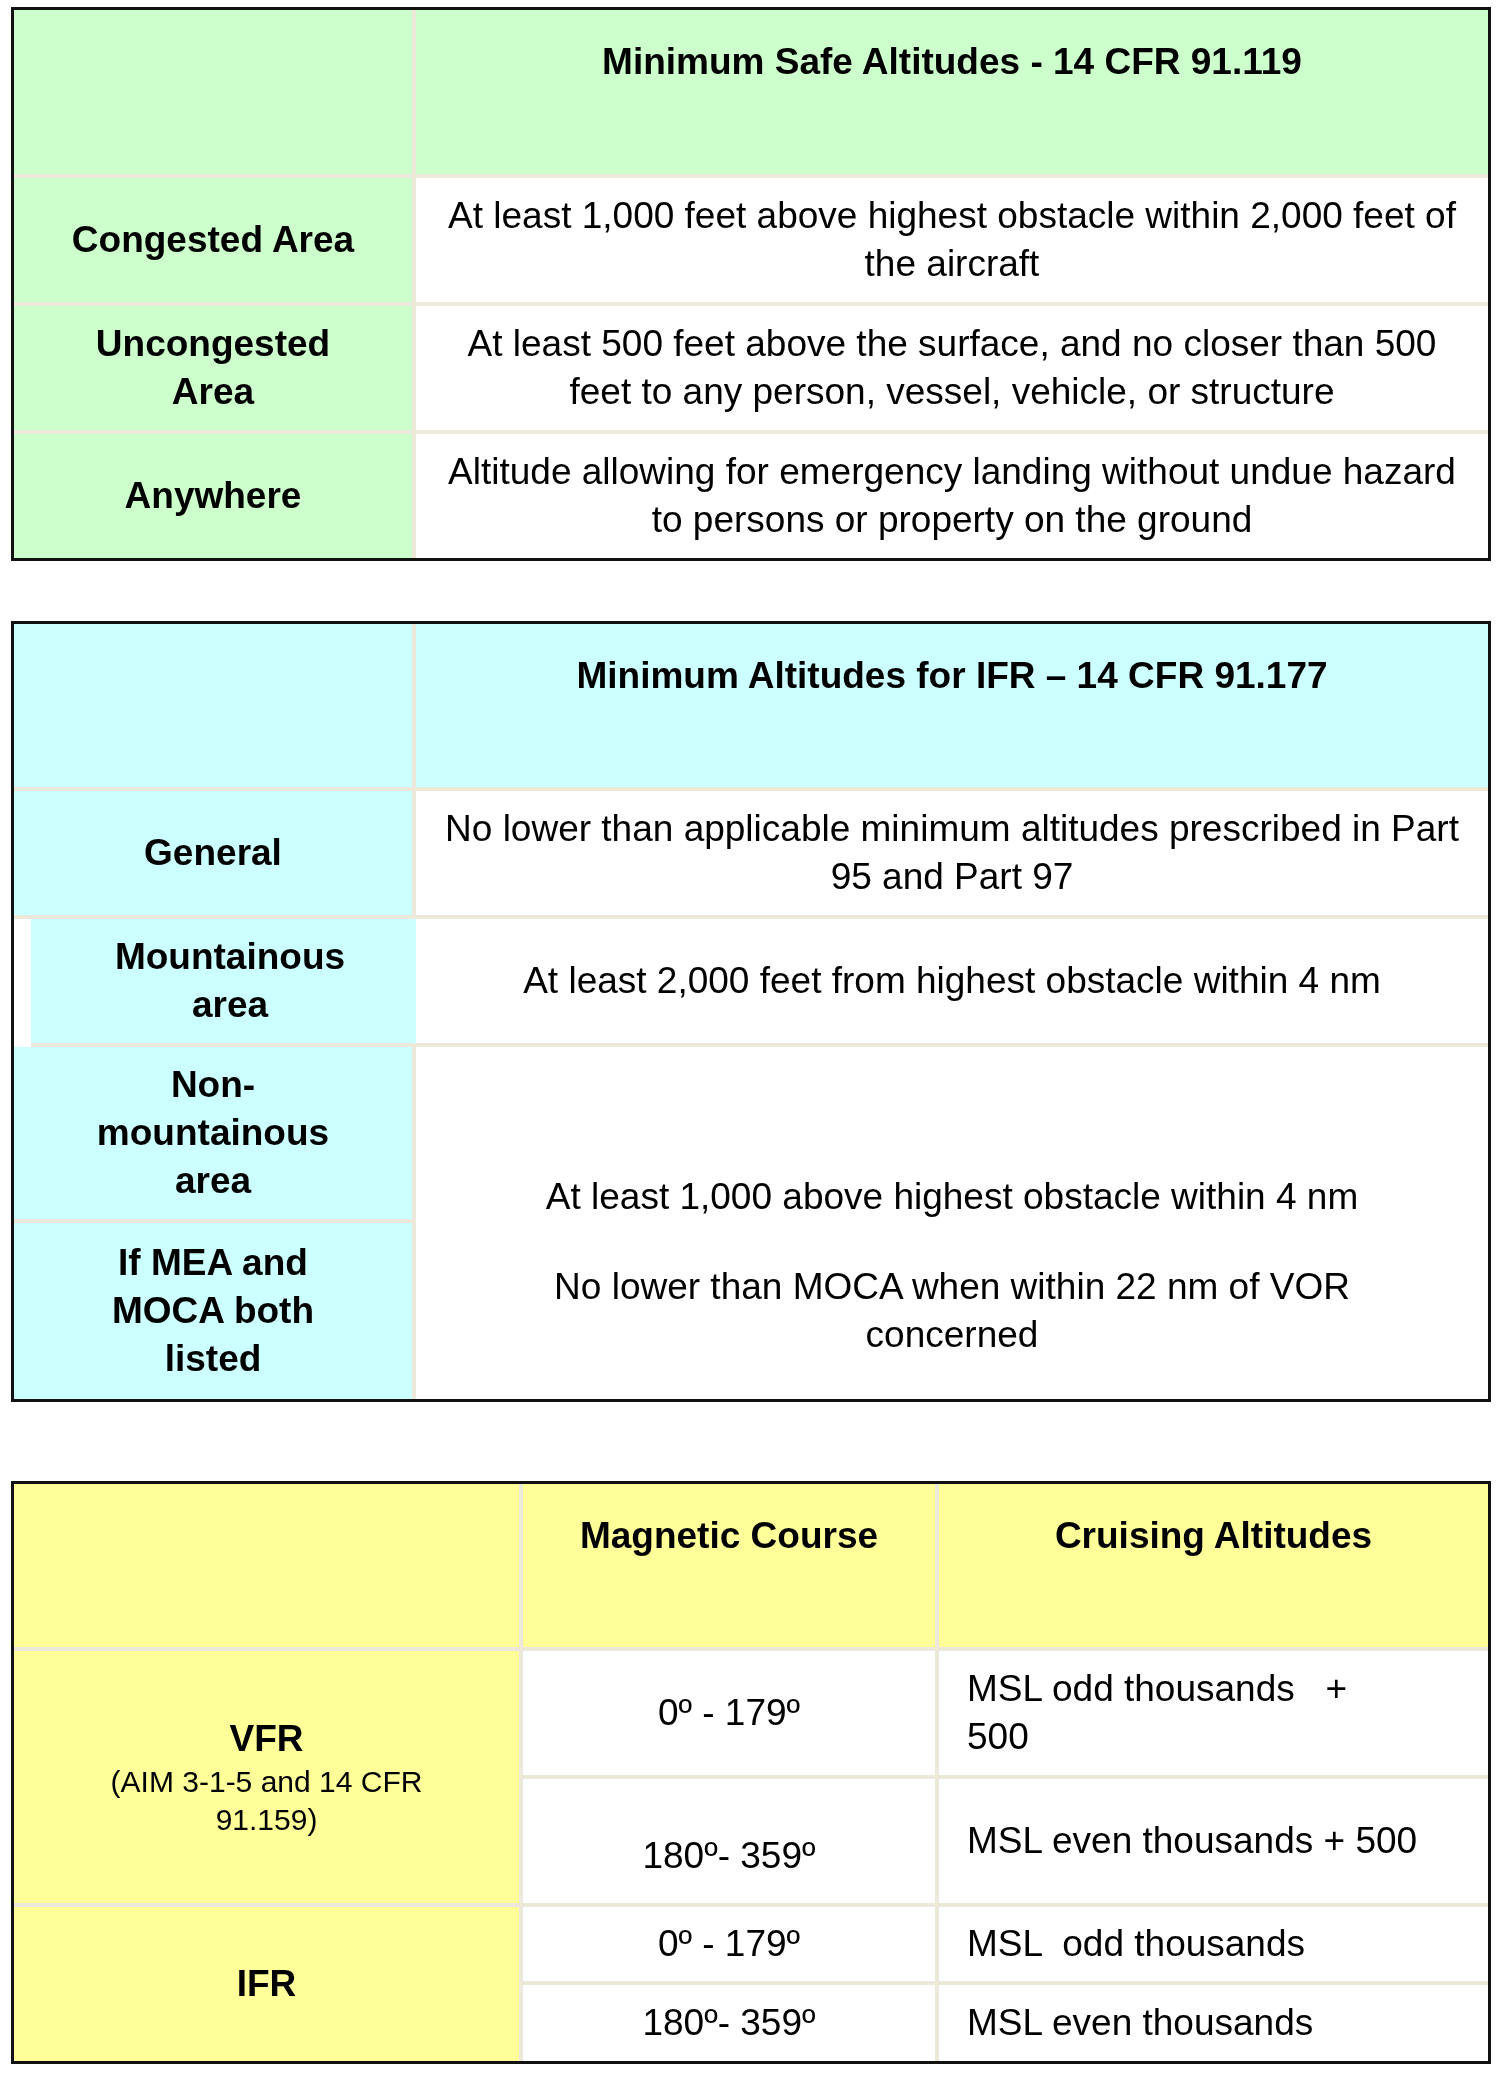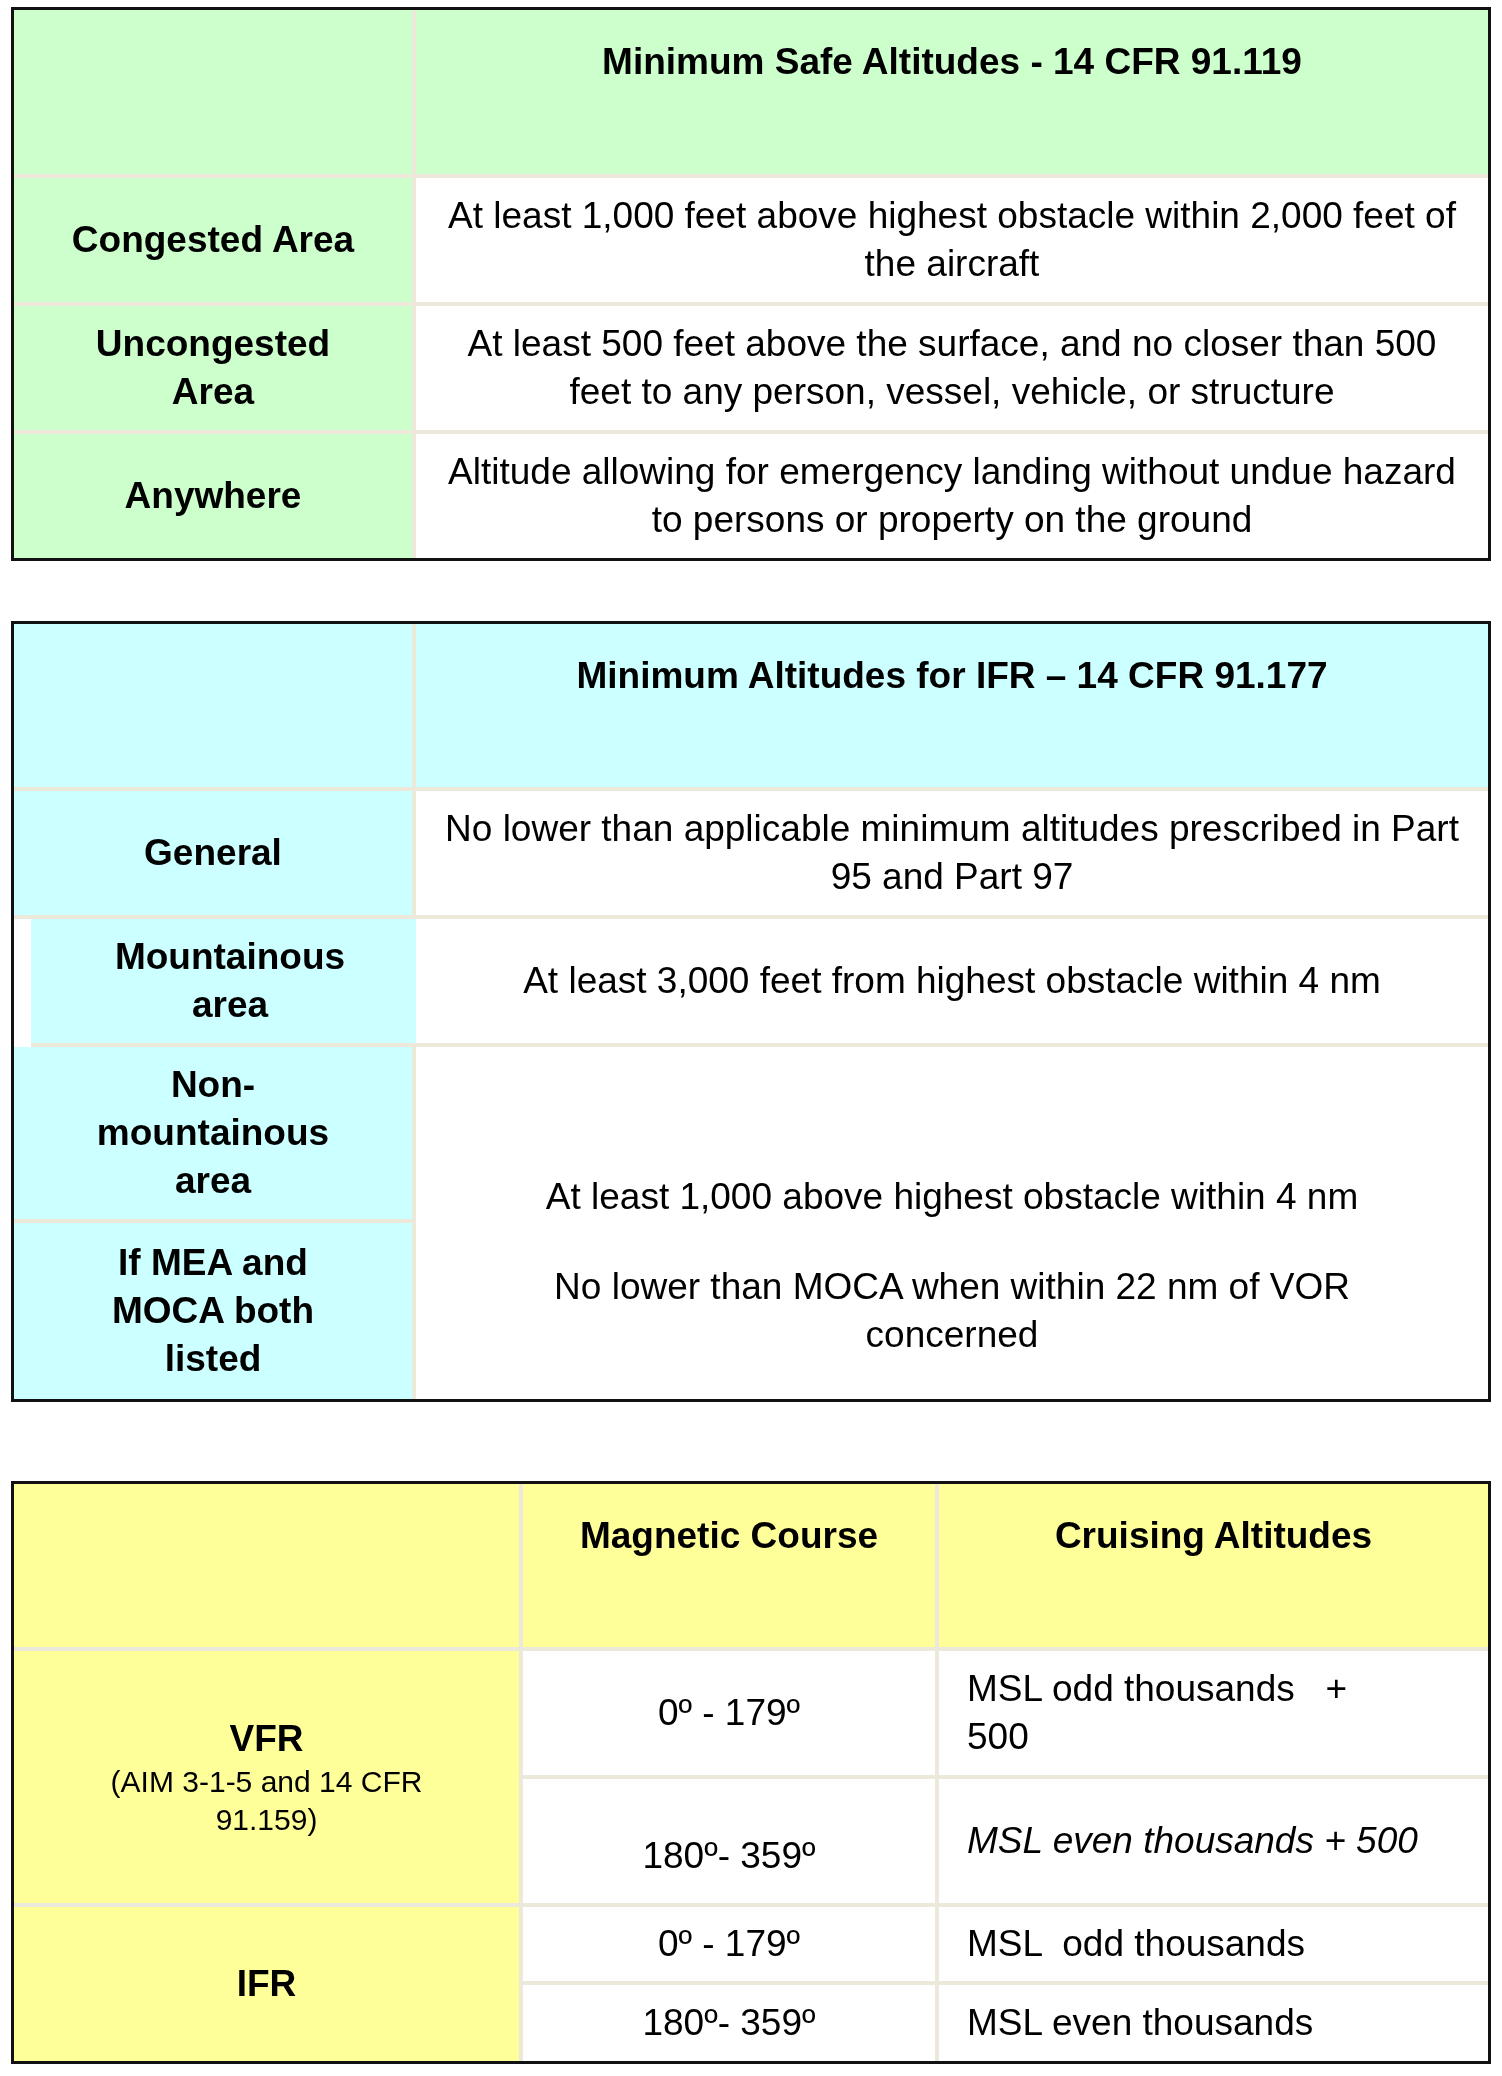--- a/index.html
+++ b/index.html
@@ -62,21 +62,21 @@
     <span>General</span>
   </div>
   <div class="cell white last-col" style="left:402px; top:167px; width:1072px; height:128px; padding:0 16px;">
     <span>No lower than applicable minimum altitudes prescribed in Part 95 and Part 97</span>
   </div>
 
   <div class="cell cyan lbl" style="left:17px; top:295px; width:402px; height:128px; padding:4px 80px;">
     <span>Mountainous area</span>
   </div>
   <div class="cell white last-col" style="left:402px; top:295px; width:1072px; height:128px; padding:0 28px;">
-    <span>At least 3,000 feet from highest obstacle within 4 nm</span>
+    <span>At least 2,000 feet from highest obstacle within 4 nm</span>
   </div>
 
   <div class="cell cyan lbl" style="left:0; top:423px; width:402px; height:176px; padding:0 80px;align-items:center;">
     <span>Non-mountainous area</span>
   </div>
   <div class="cell white last-col" style="left:402px; top:423px; width:1072px; height:212px; padding:18px 28px;margin-top:46px;">
     <span>At least 1,000 above highest obstacle within 4 nm</span>
   </div>
 
   <div class="cell cyan lbl last-row" style="left:0; top:599px; width:402px; height:176px; padding:0 80px;">
@@ -104,21 +104,21 @@
   </div>
   <div class="cell white" style="left:509px; top:167px; width:416px; height:128px;">
     <span>0º - 179º</span>
   </div>
   <div class="cell white left last-col" style="left:925px; top:167px; width:549px; height:128px; padding-right:110px;">
     <span class="pre">MSL odd thousands   + 500</span>
   </div>
   <div class="cell white" style="left:509px; top:295px; width:416px; height:128px; padding-top:30px;">
     <span>180º- 359º</span>
   </div>
-  <div class="cell white left last-col" style="left:925px; top:295px; width:549px; height:128px; font-style:italic;">
+  <div class="cell white left last-col" style="left:925px; top:295px; width:549px; height:128px; ">
     <span class="pre">MSL even thousands + 500</span>
   </div>
 
   <div class="cell yellow lbl last-row" style="left:0; top:423px; width:509px; height:154px;">
     <div class="stack">
       <span>IFR</span>
     </div>
   </div>
   <div class="cell white" style="left:509px; top:423px; width:416px; height:78px;">
     <span>0º - 179º</span>

